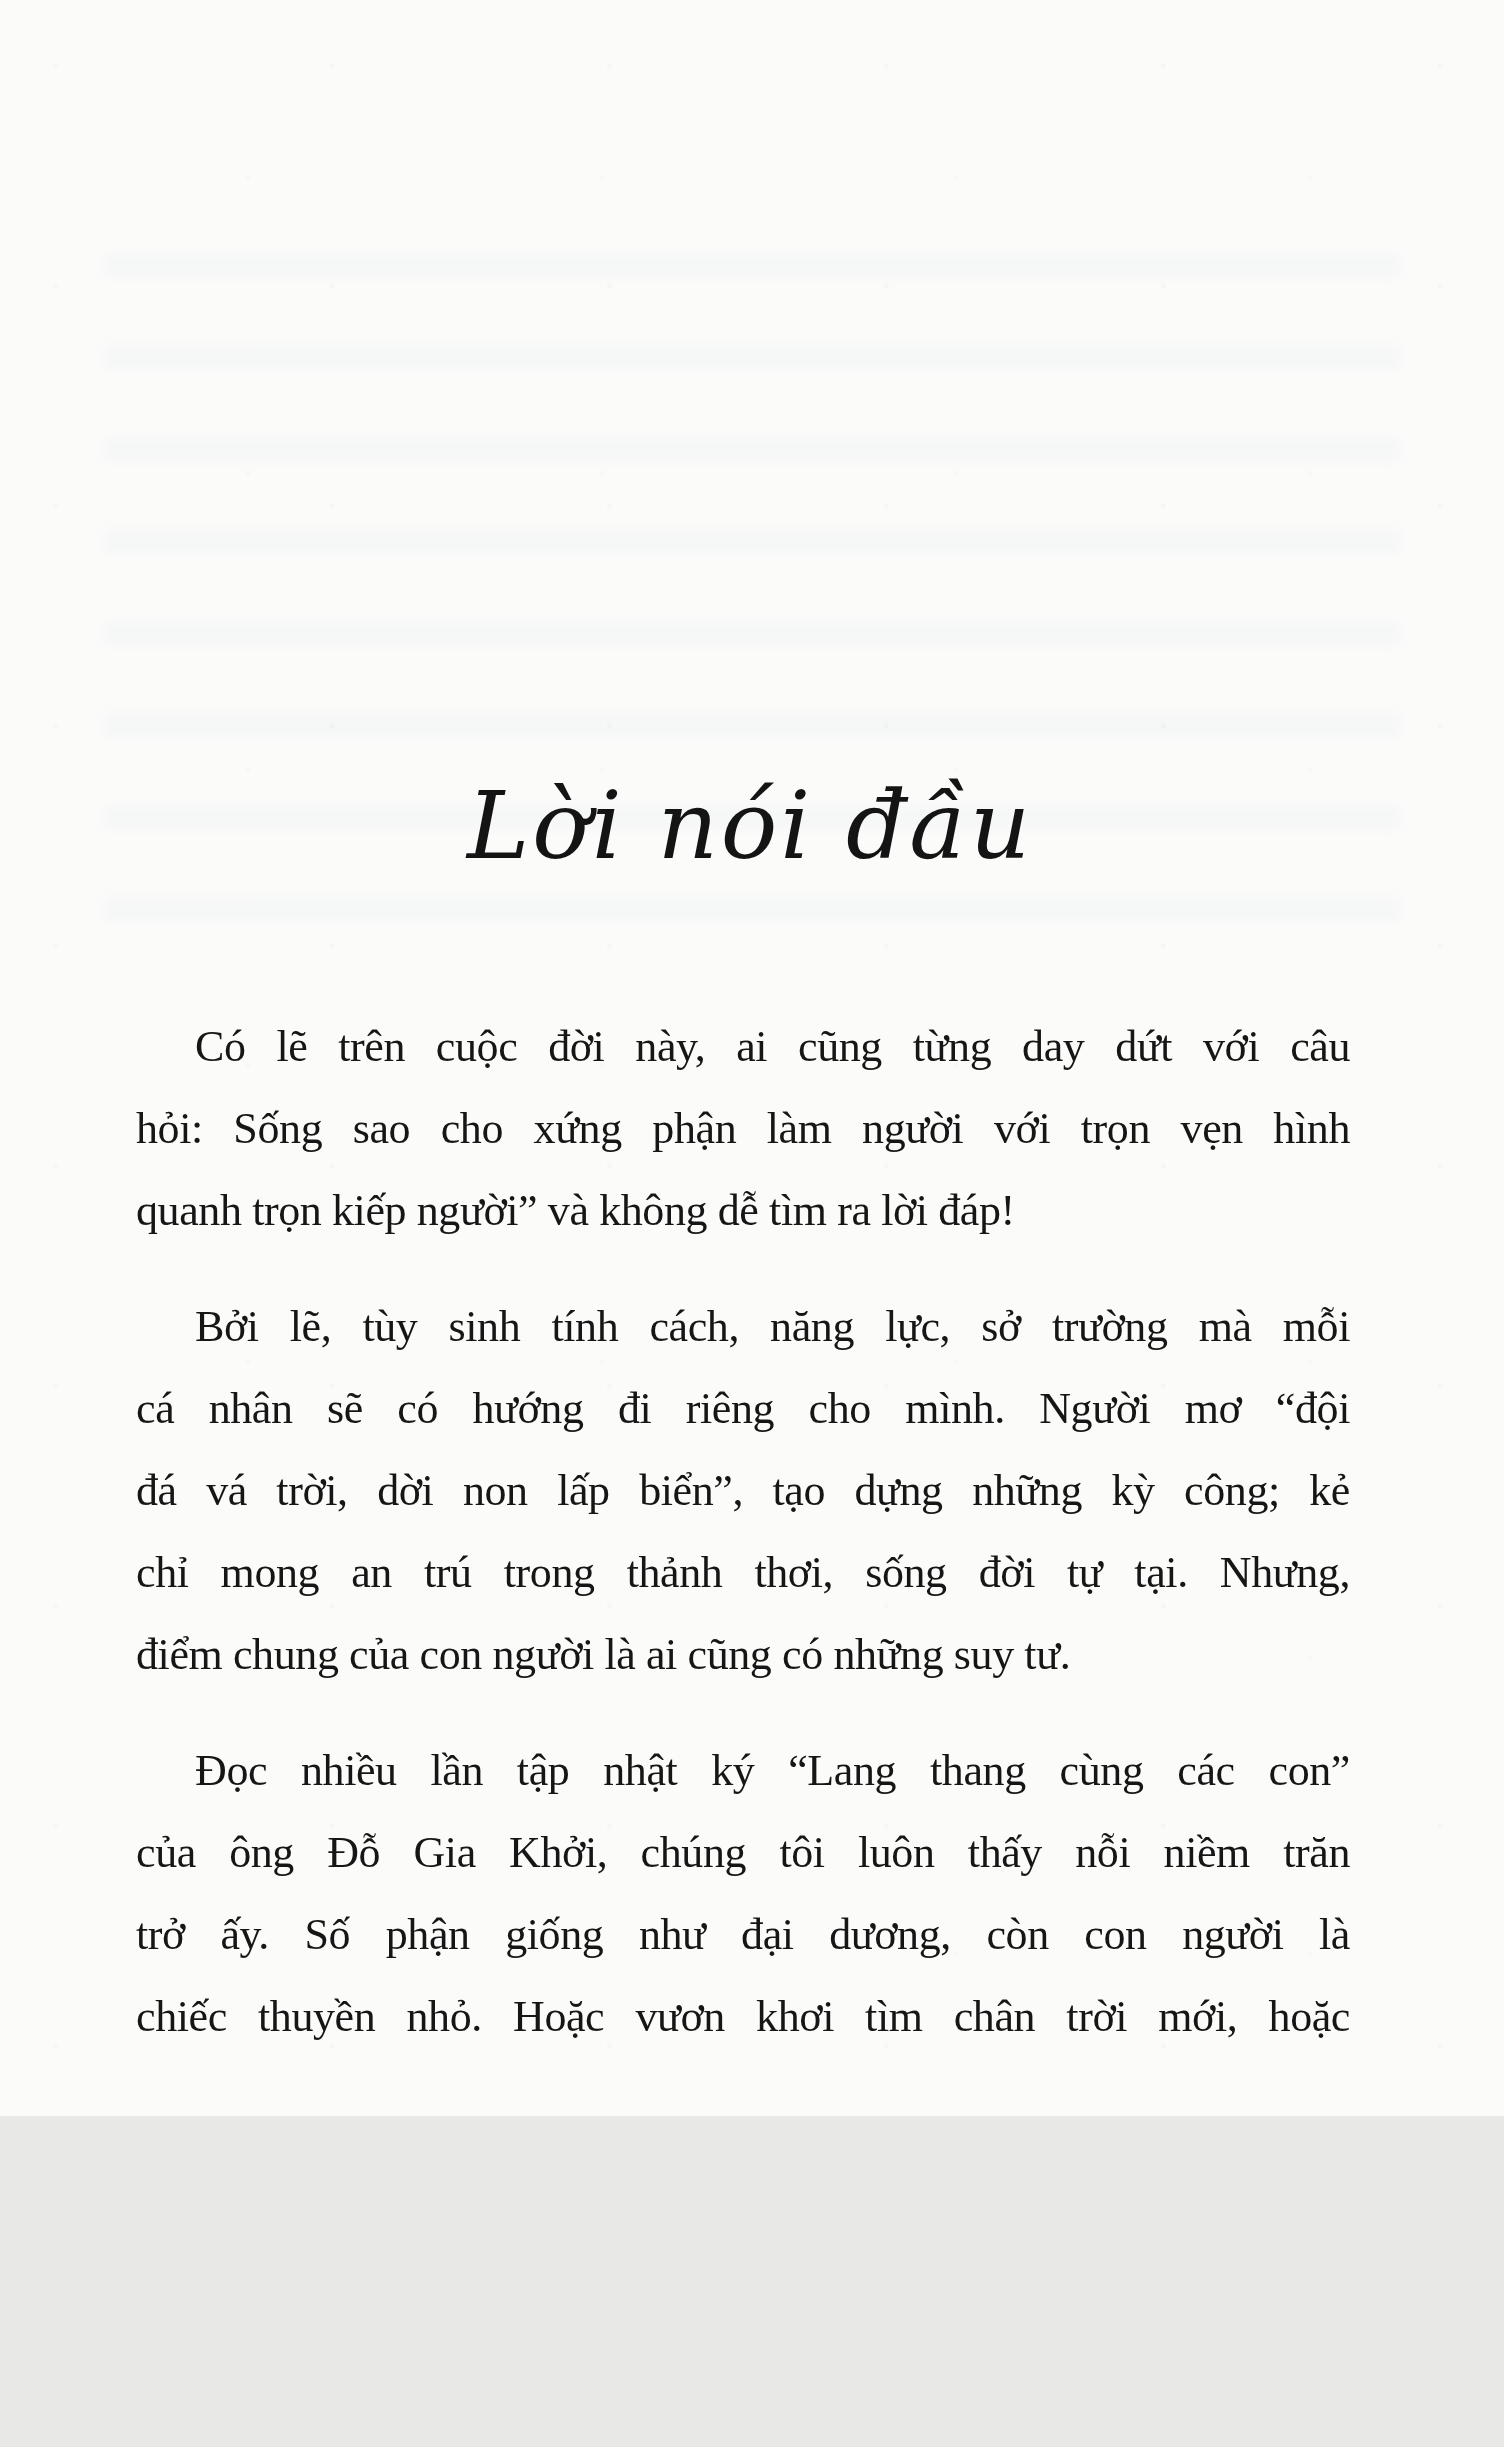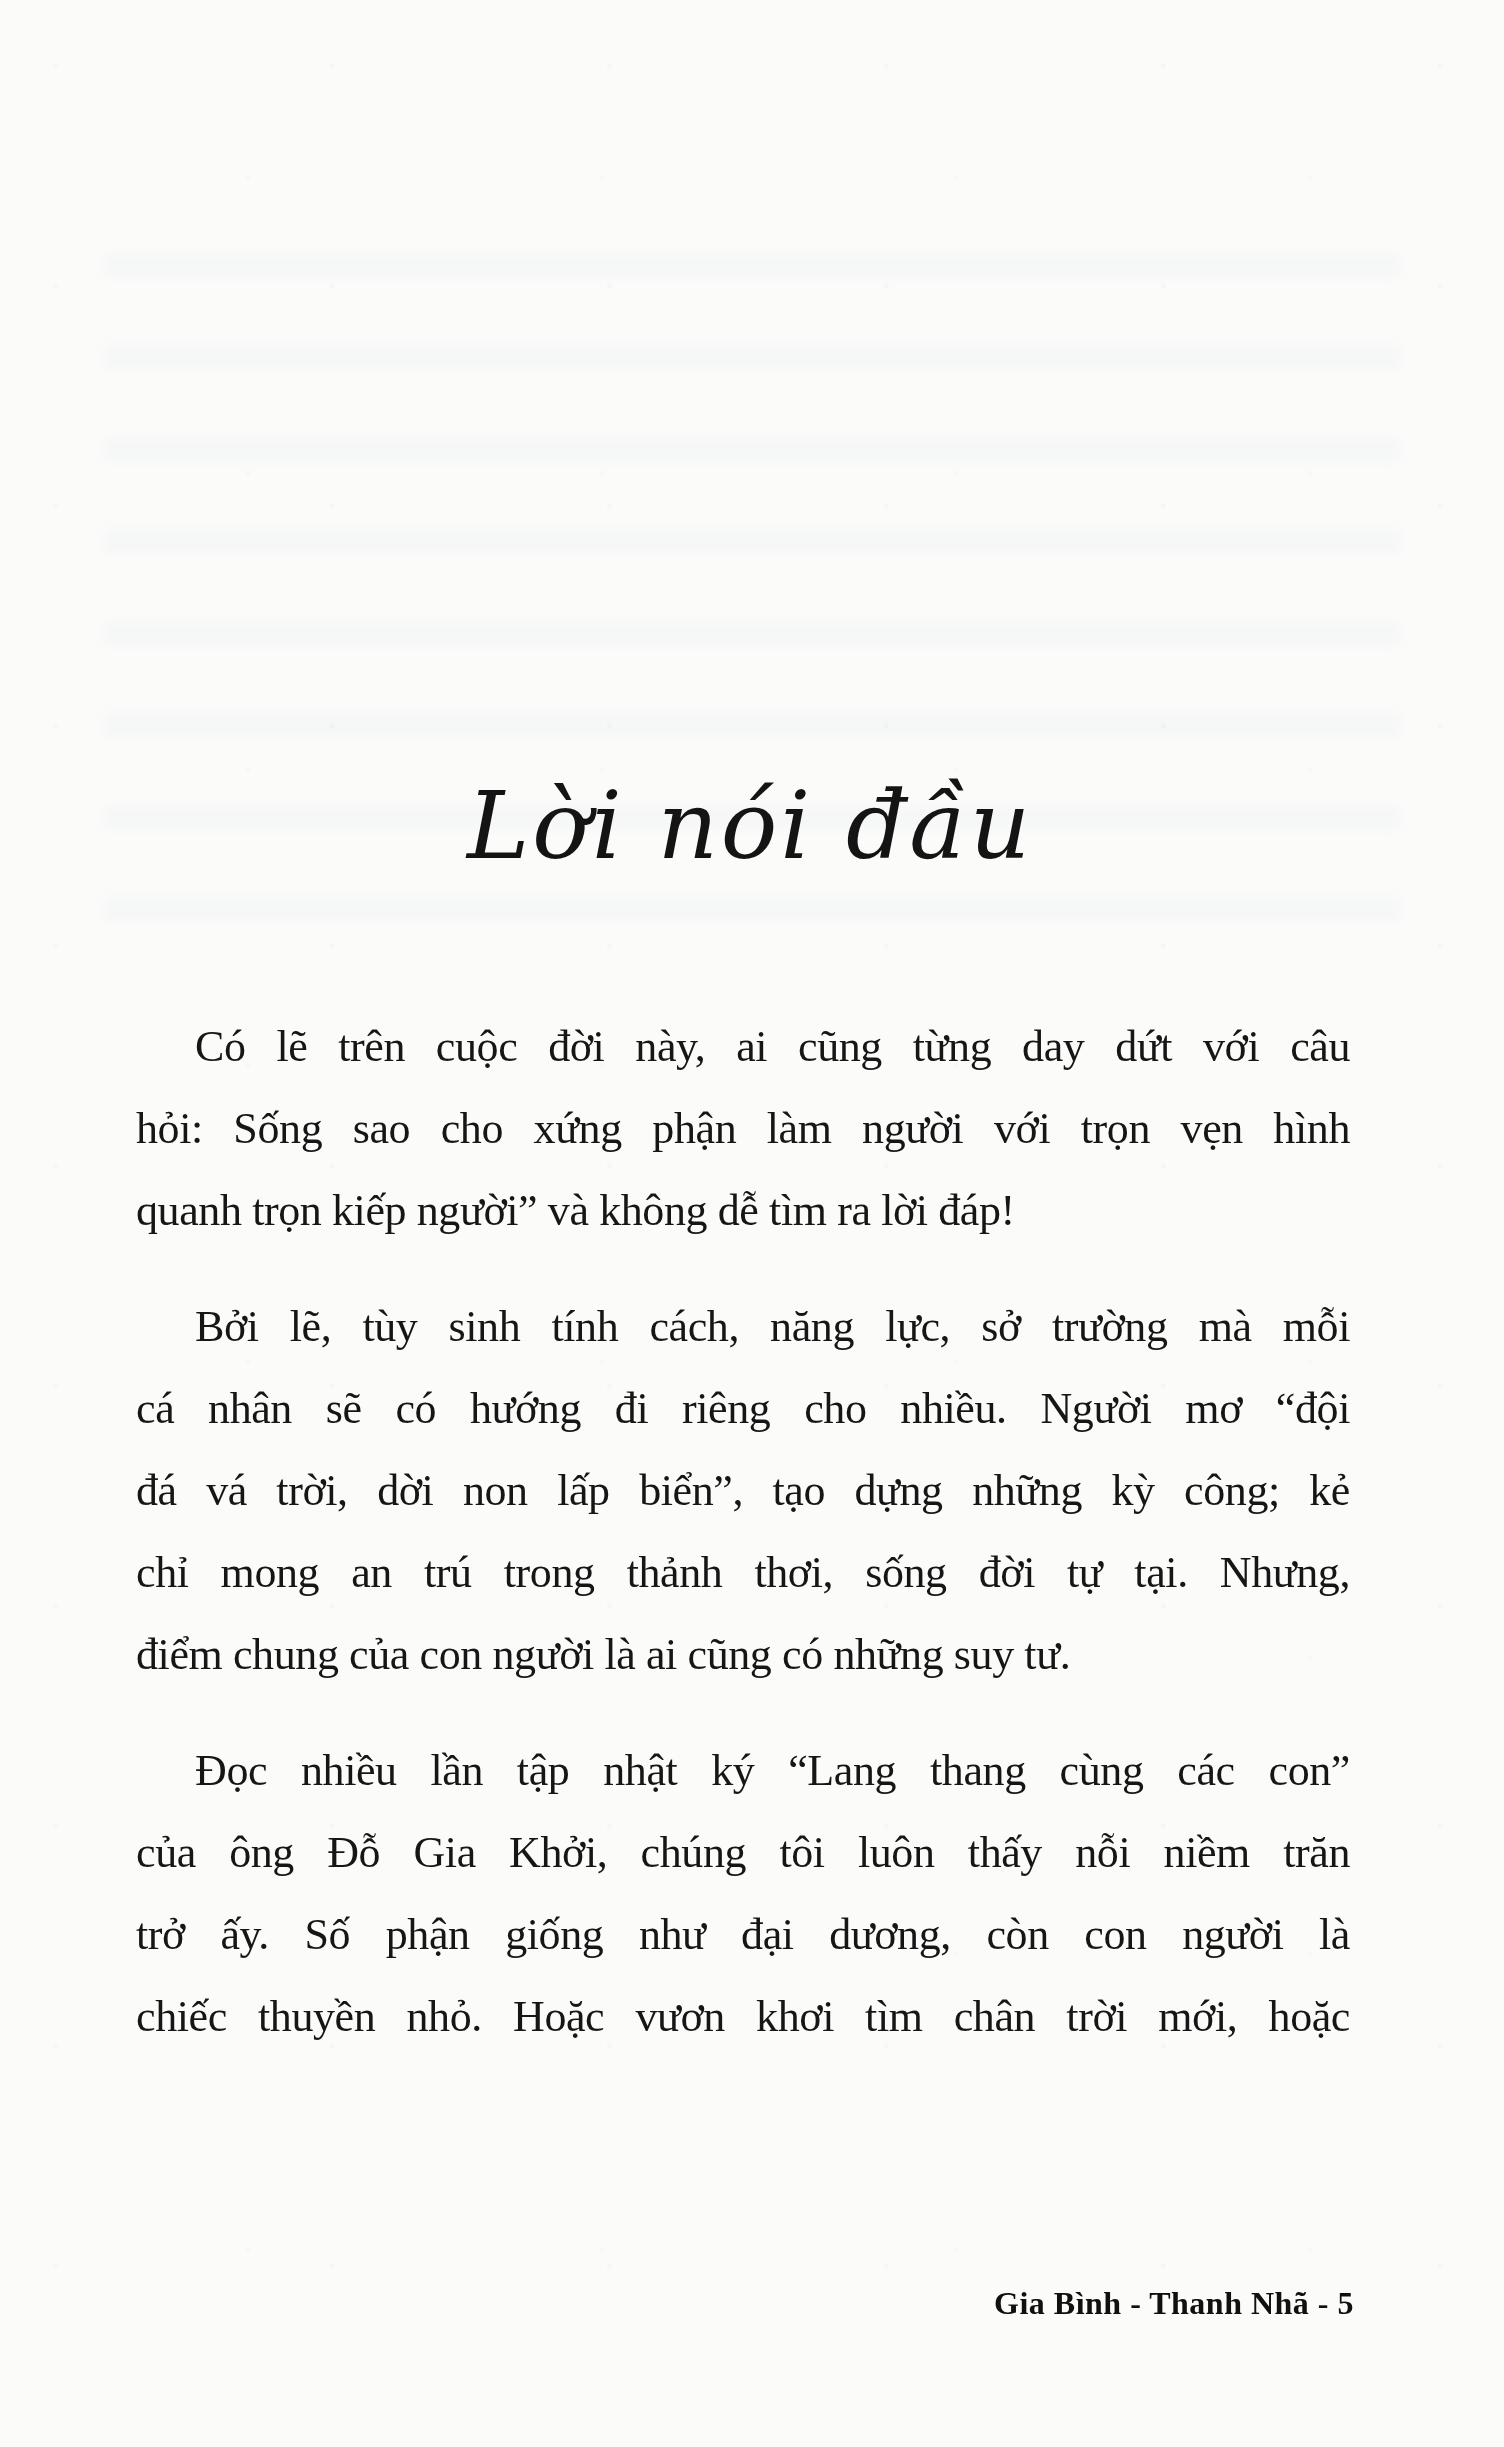--- a/index.html
+++ b/index.html
@@ -3,21 +3,21 @@
 <meta charset="utf-8">
 <style>
   html, body {
     margin: 0;
     padding: 0;
     background: #e8e8e6;
   }
   .page {
     position: relative;
     width: 1505px;
-    height: 2447px;
+    height: 2116px;
     margin: 0 auto;
     background: #fbfbfa;
     background-image:
       radial-gradient(circle at 20% 30%, rgba(230,232,235,0.25) 0 1.9px, transparent 2.9px),
       radial-gradient(circle at 70% 60%, rgba(232,234,236,0.2) 0 1.9px, transparent 2.9px);
     background-size: 277px 220px, 354px 296px;
     overflow: hidden;
     color: #1c1c1c;
     font-family: "Liberation Serif", serif;
   }
@@ -93,21 +93,21 @@
 
   <div class="body-text">
 
   <div class="paragraph">
         <div class="tline first">Có lẽ trên cuộc đời này, ai cũng từng day dứt với câu</div>
         <div class="tline">hỏi: Sống sao cho xứng phận làm người với trọn vẹn hình</div>
         <div class="tline flush-left">quanh trọn kiếp người” và không dễ tìm ra lời đáp!</div>
       </div>
       <div class="paragraph">
         <div class="tline first">Bởi lẽ, tùy sinh tính cách, năng lực, sở trường mà mỗi</div>
-        <div class="tline">cá nhân sẽ có hướng đi riêng cho nhiều. Người mơ “đội</div>
+        <div class="tline">cá nhân sẽ có hướng đi riêng cho mình. Người mơ “đội</div>
         <div class="tline">đá vá trời, dời non lấp biển”, tạo dựng những kỳ công; kẻ</div>
         <div class="tline">chỉ mong an trú trong thảnh thơi, sống đời tự tại. Nhưng,</div>
         <div class="tline flush-left">điểm chung của con người là ai cũng có những suy tư.</div>
       </div>
       <div class="paragraph">
         <div class="tline first">Đọc nhiều lần tập nhật ký “Lang thang cùng các con”</div>
         <div class="tline">của ông Đỗ Gia Khởi, chúng tôi luôn thấy nỗi niềm trăn</div>
         <div class="tline">trở ấy. Số phận giống như đại dương, còn con người là</div>
         <div class="tline">chiếc thuyền nhỏ. Hoặc vươn khơi tìm chân trời mới, hoặc</div>
       </div>

